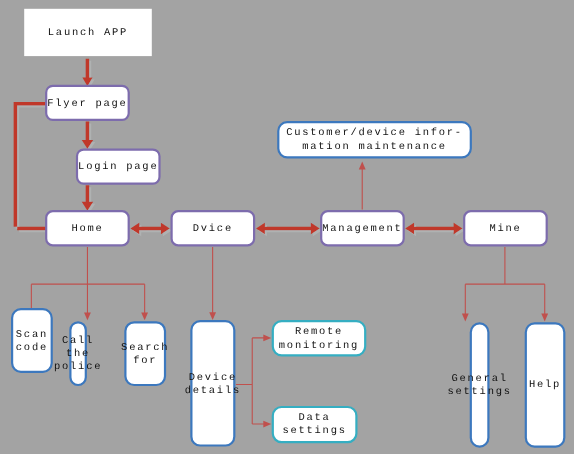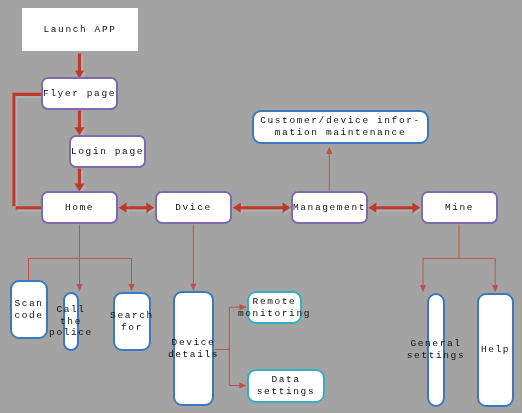--- a/index.html
+++ b/index.html
@@ -114,21 +114,21 @@
       </span>
     </div>
 
   <div class="node blue" style="left:173px;top:291px;width:41px;height:115px;">
       <span class="ml">
         <span class="ln">Device</span>
         <span class="ln">details</span>
       </span>
     </div>
 
-  <div class="node cyan" style="left:247px;top:291px;width:55px;height:33px;text-align:center;">
+  <div class="node cyan" style="left:247px;top:291px;width:86px;height:33px;text-align:center;">
       <span class="ml">
         <span class="ln">Remote</span>
         <span class="ln">monitoring</span>
       </span>
     </div>
 
   <div class="node cyan" style="left:247px;top:369px;width:78px;height:34px;">
       <span class="ml">
         <span class="ln">Data</span>
         <span class="ln">settings</span>

